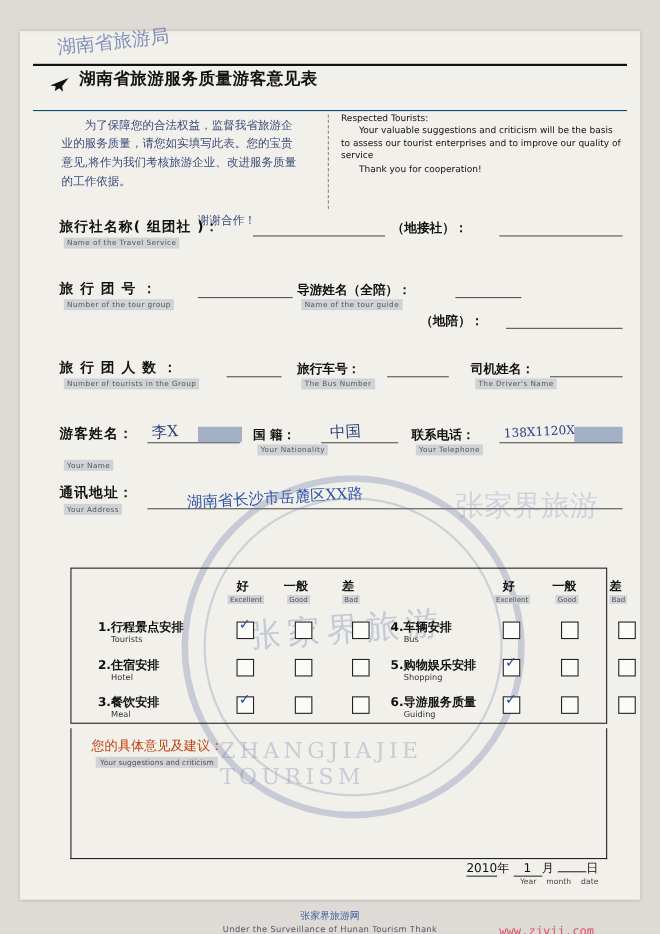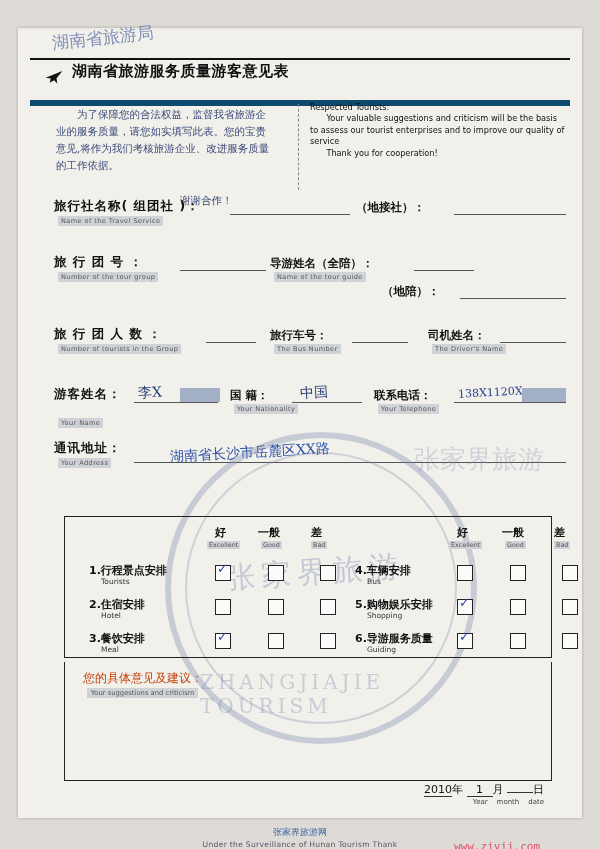--- a/index.html
+++ b/index.html
@@ -21,21 +21,21 @@
   
   .tex{position:absolute;left:0;top:0;width:100%;height:100%;
     background:
       linear-gradient(180deg,rgba(0,0,0,.03) 0 2px,transparent 2px 26px),
       linear-gradient(90deg,rgba(255,255,255,.25) 0 1px,transparent 1px 40px);
     opacity:.5;pointer-events:none;}
   .inner{position:absolute;left:12px;top:12px;width:540px;height:766px;}
 
   
   .hdr{position:absolute;left:0;top:18px;width:100%;height:40px;
-       border-top:2px solid #111;border-bottom:6px solid #0c4a6e;}
+       border-top:2px solid #111;border-bottom:1px solid #0c4a6e;}
   .hdr-title{position:absolute;left:42px;top:2px;font-size:15px;font-weight:bold;
      color:#111;letter-spacing:.5px;}
   .hdr-sub{position:absolute;left:42px;top:22px;font-size:8.5px;color:#333;
      letter-spacing:.2px;}
   .plane{position:absolute;left:12px;top:6px;width:24px;height:20px;color:#111;}
   .scribble-top{position:absolute;left:22px;top:-14px;width:110px;height:26px;
      color:#5a6fa8;font-size:17px;font-family:"DejaVu Serif",serif;
      transform:rotate(-6deg);opacity:.75;}
 
   

